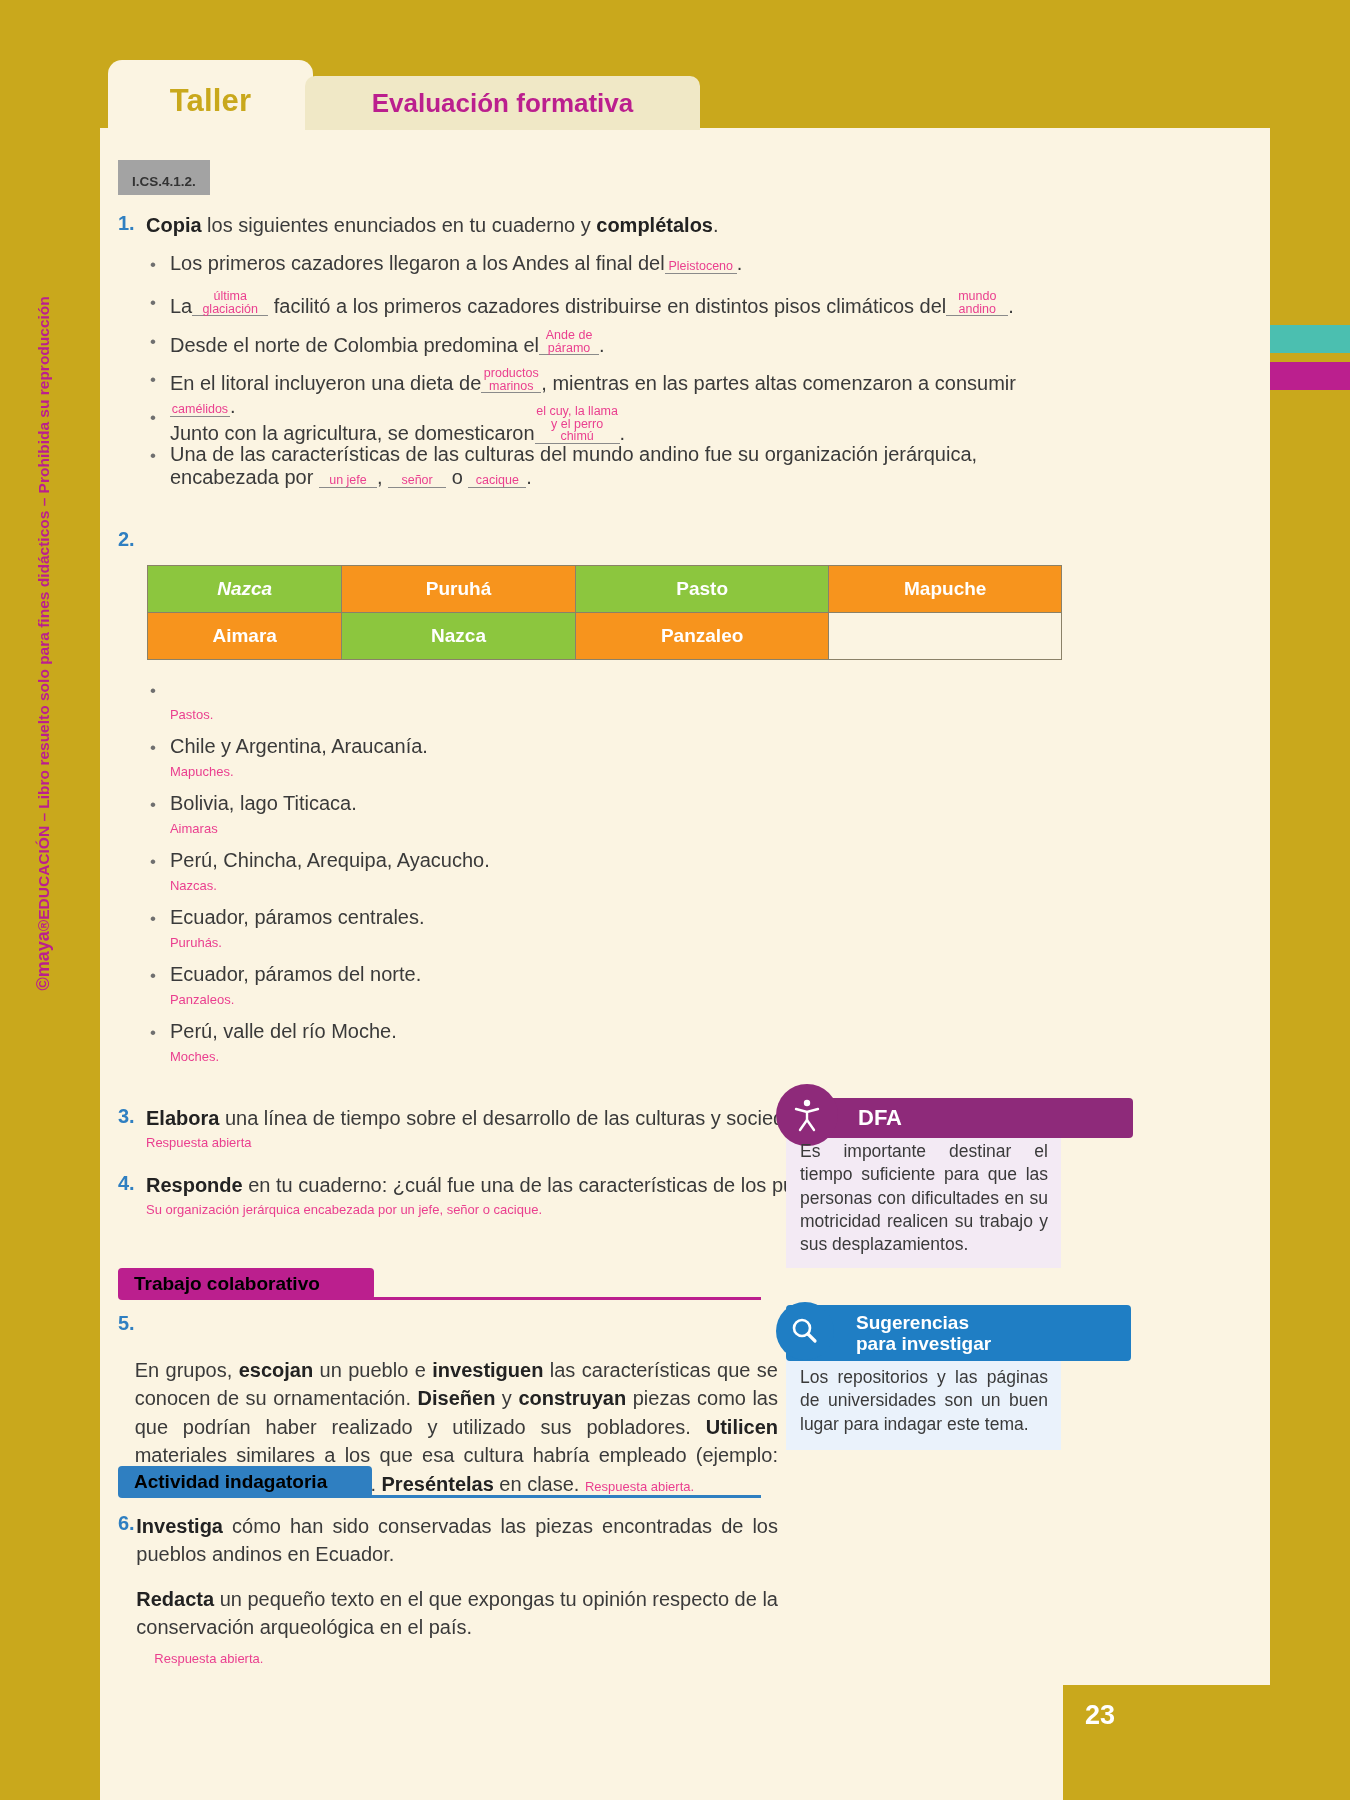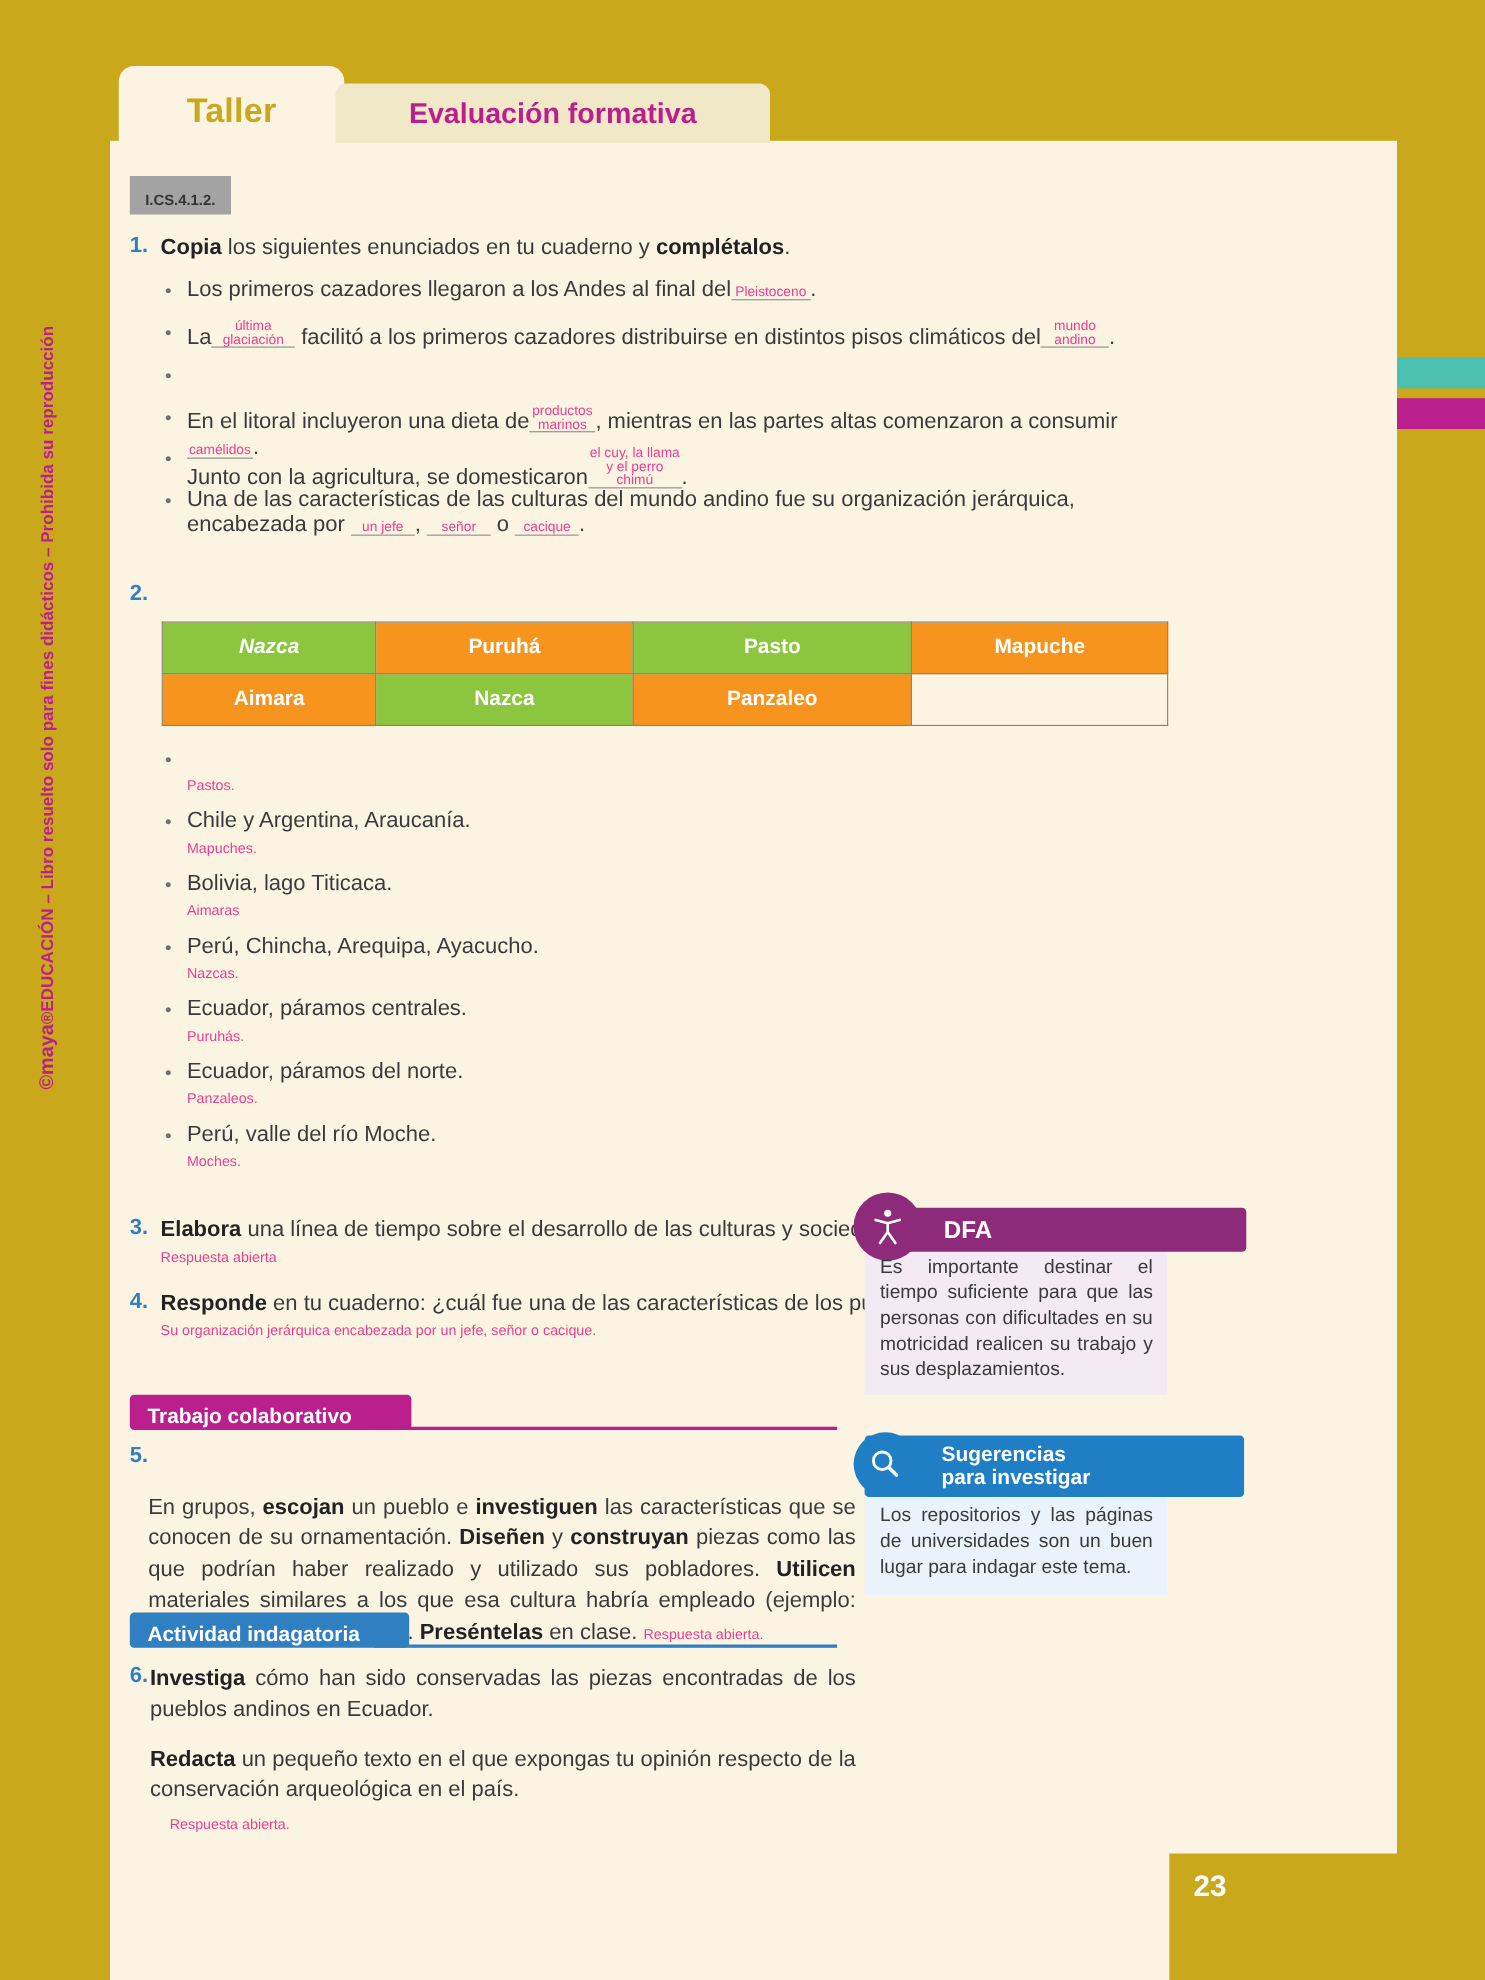--- a/index.html
+++ b/index.html
@@ -84,22 +84,22 @@
   .match-table td{
     border:1px solid #8a8168;height:44px;text-align:center;
     color:#ffffff;font-weight:bold;font-size:19px;
   }
   .g{background:#8cc63e;}
   .o{background:#f7941d;}
   .blank{background:#fbf4e2;}
   
   .ribbon{
     position:absolute;height:32px;border-radius:4px;
-    display:flex;align-items:flex-end;padding:0 16px;
-    color:#ffffff;font-weight:bold;font-size:19px;
+    display:flex;align-items:center;padding:0 16px;
+    color:#000000;font-weight:bold;font-size:19px;
   }
   .ribbon-line{
     position:absolute;height:3px;background:#bb1f8e;
   }
   .ribbon-line-blue{
     position:absolute;height:3px;background:#2f7fc1;
   }
   
   .side-box{
     position:absolute;background:#f3eaf4;
@@ -171,20 +171,23 @@
 
 <div class="bullet-row" style="position:absolute;left:150px;top:290px;width:920px;">
   <span class="dot">•</span>
   <span>
     <span>La</span><span class="ans tall" style="width:76px;">última glaciación</span><span> facilitó a los primeros cazadores distribuirse en distintos pisos climáticos del</span><span class="ans tall" style="width:62px;">mundo andino</span><span>.</span>
   </span>
 </div>
 
 <div class="bullet-row" style="position:absolute;left:150px;top:329px;width:910px;">
   <span class="dot">•</span>
+  <span>
+    <span>Desde el norte de Colombia predomina el</span><span class="ans tall" style="width:60px;">Ande de páramo</span><span>.</span>
+  </span>
 </div>
 
 <div class="bullet-row" style="position:absolute;left:150px;top:367px;width:920px;">
   <span class="dot">•</span>
   <span>
     <span>En el litoral incluyeron una dieta de</span><span class="ans tall" style="width:60px;">productos marinos</span><span>, mientras en las partes altas comenzaron a consumir</span><span class="ans" style="width:60px;">camélidos</span><span>.</span>
   </span>
 </div>
 
 <div class="bullet-row" style="position:absolute;left:150px;top:405px;width:910px;">

